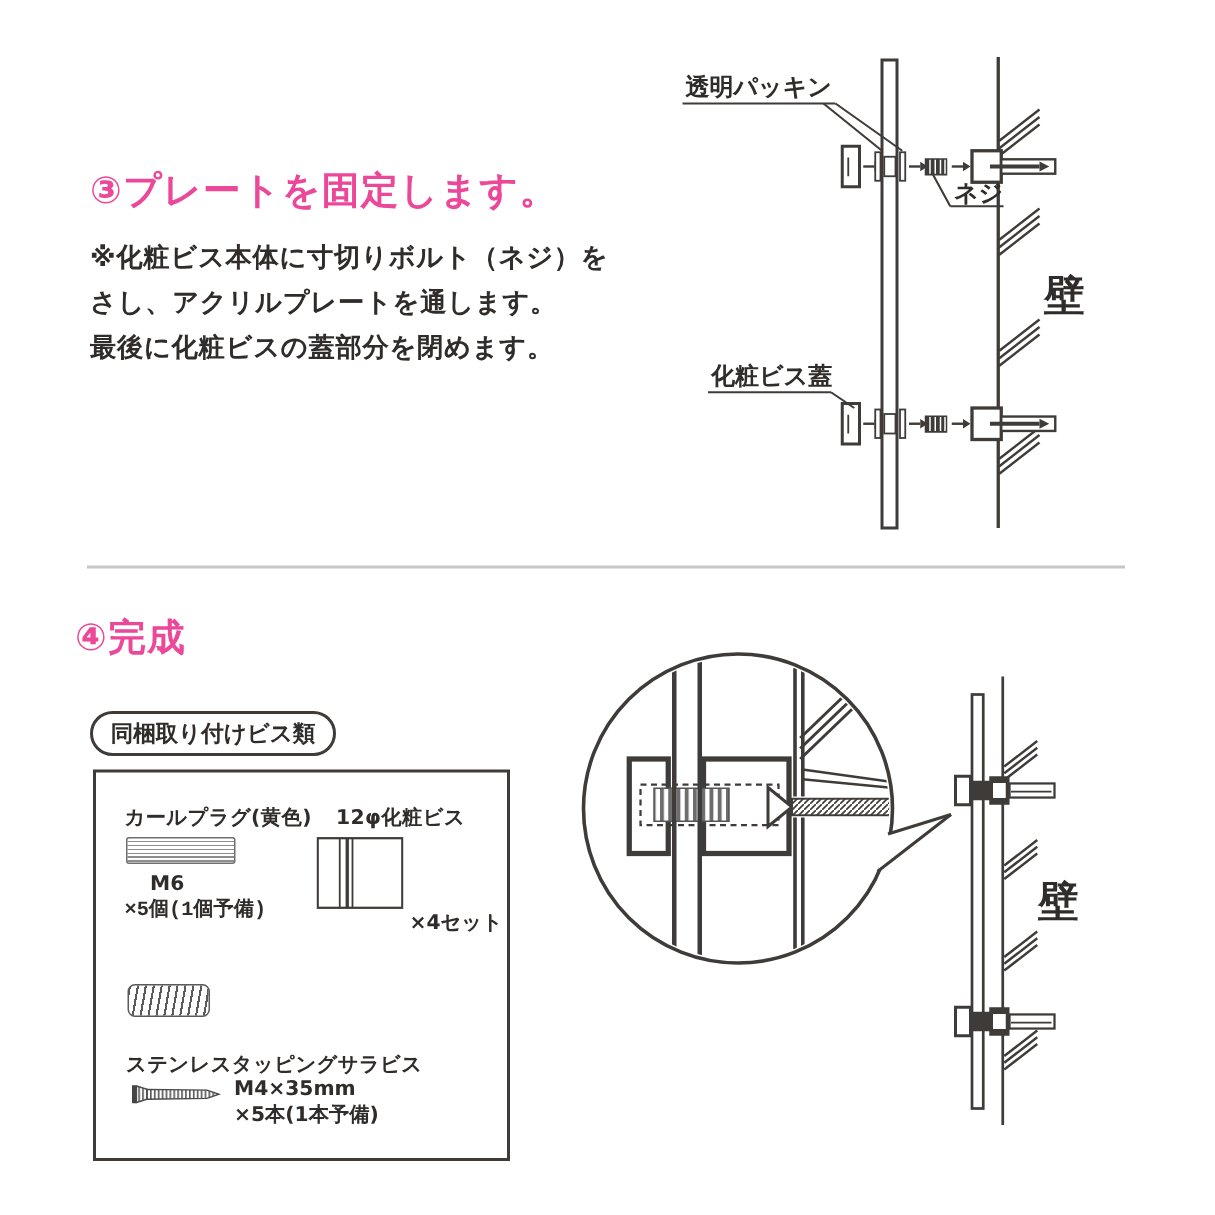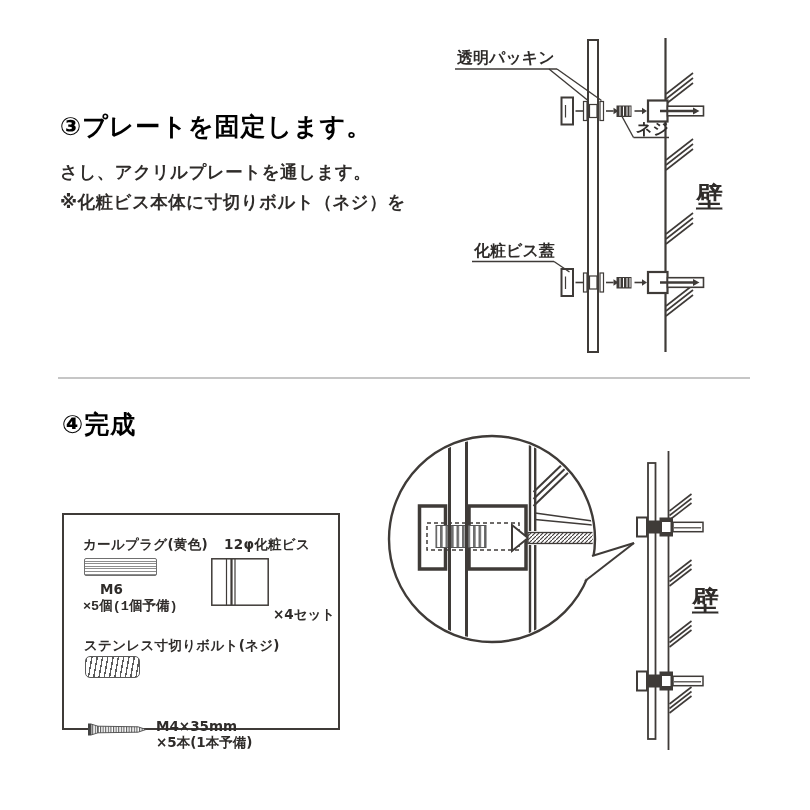--- a/index.html
+++ b/index.html
@@ -2,30 +2,30 @@
 <html><head>
 <meta charset="utf-8">
 <style>
   * { margin:0; padding:0; box-sizing:border-box; }
   html,body { background:#ffffff; }
   .page {
     position:relative; width:810px; height:810px; background:#ffffff;
     font-family:"DejaVu Sans", sans-serif; color:#2f2c2a; overflow:hidden;
   }
   .abs { position:absolute; }
-  .title { font-size:25px; font-weight:700; letter-spacing:1px; color:#000000; }
+  .title { font-size:25px; font-weight:700; letter-spacing:1px; color:#ec4899; }
   .note  { font-size:17.5px; font-weight:600; line-height:30px; letter-spacing:0.5px; }
   .divider { position:absolute; left:58px; top:377px; width:692px; height:2px; background:#c6c6c6; }
   .pill {
     position:absolute; left:60px; top:474px; width:164px; height:30px;
     border:2px solid #3f3b38; border-radius:16px;
     font-size:15px; font-weight:700; text-align:center; line-height:26px;
   }
   .partsbox {
-    position:absolute; left:62px; top:513px; width:278px; height:217px;
+    position:absolute; left:62px; top:513px; width:278px; height:261px;
     border:2px solid #3f3b38; background:#fff;
   }
   .pname { position:absolute; font-size:13.5px; font-weight:700; letter-spacing:0.3px; white-space:nowrap; }
   .pspec { position:absolute; font-size:13.5px; font-weight:600; white-space:nowrap; }
   .plug-draw {
     position:absolute; left:20px; top:43px; width:73px; height:18px;
     border:1.3px solid #6f6f6f; border-radius:2px;
     background:repeating-linear-gradient(to bottom,#ffffff 0px,#ffffff 1.6px,#8d8d8d 1.6px,#8d8d8d 2.6px);
   }
   .rod-draw {
@@ -35,22 +35,23 @@
   }
   svg text { font-family:"DejaVu Sans", sans-serif; font-weight:600; fill:#2f2c2a; }
 </style>
 </head>
 <body>
 
 <div class="page">
 
   <div class="abs title" style="left:60px; top:110px;">③プレートを固定します。</div>
   <div class="abs note" style="left:60px; top:157px;">
+    <div>※化粧ビス本体に寸切りボルト（ネジ）を</div>
     <div>さし、アクリルプレートを通します。</div>
-    <div>※化粧ビス本体に寸切りボルト（ネジ）を</div>
+    <div>最後に化粧ビスの蓋部分を閉めます。</div>
   </div>
 
   <svg class="abs" style="left:440px; top:18px;" width="350" height="350" viewBox="440 18 350 350">
     <defs>
       <g id="arr">
         <line x1="0" y1="0" x2="7.5" y2="0" stroke="#3f3b38" stroke-width="1.6"></line>
         <polygon points="7.5,-3.2 12.5,0 7.5,3.2" fill="#3f3b38"></polygon>
       </g>
       <g id="hatch3" stroke="#3f3b38" stroke-width="1.6">
         <line x1="0" y1="21" x2="27" y2="0"></line>
@@ -101,42 +102,43 @@
 
     <text x="474" y="256" font-size="16">化粧ビス蓋</text>
     <line x1="472" y1="261.5" x2="554" y2="261.5" stroke="#3f3b38" stroke-width="1.4"></line>
     <line x1="554" y1="261.5" x2="569.5" y2="272" stroke="#3f3b38" stroke-width="1.4"></line>
 
     <text x="696" y="206" font-size="27" font-weight="600">壁</text>
   </svg>
 
   <div class="divider"></div>
 
-  <div class="abs title" style="left:62px; top:408px;">④完成</div>
-
+  <div class="abs title" style="left:50px; top:408px;">④完成</div>
+
+  <div class="pill">同梱取り付けビス類</div>
 
   <div class="partsbox">
 
     <div class="pname" style="left:19px; top:21px;">カールプラグ(黄色)</div>
     <div class="plug-draw"></div>
     <div class="pspec" style="left:36px; top:66px;">M6</div>
     <div class="pspec" style="left:19px; top:82px;font-family:Liberation Mono, monospace;">×5個(1個予備)</div>
 
     <div class="pname" style="left:160px; top:21px;">12φ化粧ビス</div>
     <svg class="abs" style="left:147px; top:43px;" width="58" height="48" viewBox="0 0 58 48">
       <rect x="0.8" y="0.8" width="56.4" height="46.4" fill="#fff" stroke="#3f3b38" stroke-width="1.5"></rect>
       <line x1="15.5" y1="1" x2="15.5" y2="47" stroke="#3f3b38" stroke-width="1.2"></line>
       <line x1="20.5" y1="1" x2="20.5" y2="47" stroke="#3f3b38" stroke-width="2.2"></line>
       <line x1="24" y1="1" x2="24" y2="47" stroke="#3f3b38" stroke-width="1.2"></line>
     </svg>
     <div class="pspec" style="left:209px; top:91px;">×4セット</div>
 
-    <div class="pname" style="left:20px; top:122px;">ステンレス寸切りボルト(ネジ)</div>
     <div class="rod-draw"></div>
 
+    <div class="pname" style="left:20px; top:186px;">ステンレスタッピングサラビス</div>
     <svg class="abs" style="left:23px; top:206px;" width="62" height="17" viewBox="0 0 62 17">
       <defs>
         <pattern id="pat-screwthread" width="2.6" height="17" patternUnits="userSpaceOnUse">
           <rect width="2.6" height="17" fill="#fff"></rect>
           <rect width="1.1" height="17" fill="#5a5a5a"></rect>
         </pattern>
       </defs>
       <rect x="1" y="2.5" width="3" height="12" fill="#444"></rect>
       <polygon points="4,3 11,5.2 11,11.8 4,14" fill="url(#pat-screwthread)" stroke="#4a4a4a" stroke-width="0.9"></polygon>
       <polygon points="11,5.2 51,5.8 59,8.5 51,11.2 11,11.8" fill="url(#pat-screwthread)" stroke="#4a4a4a" stroke-width="0.9"></polygon>

